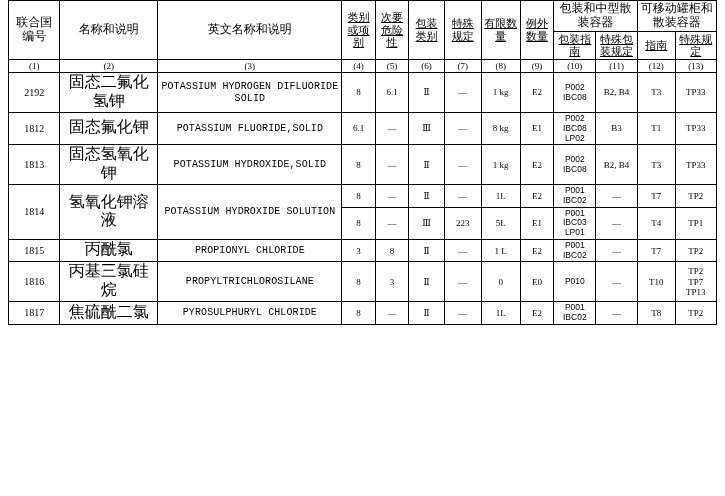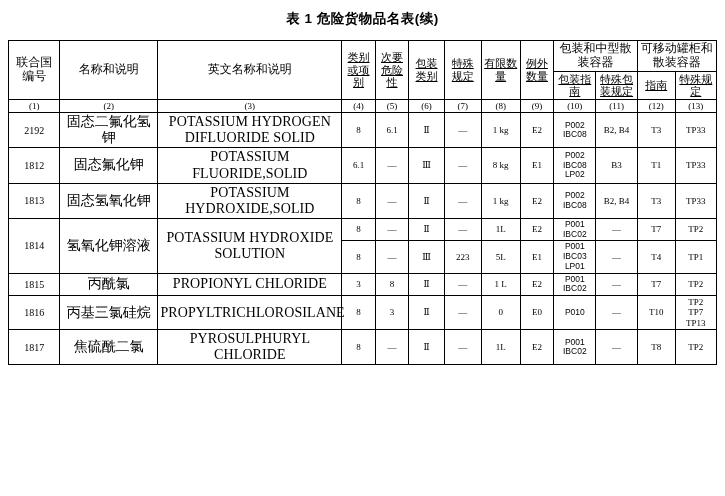--- a/index.html
+++ b/index.html
@@ -51,28 +51,28 @@
   .hdr .small {
     font-size: 11px;
     text-decoration: underline;
   }
   .numrow td {
     font-size: 9px;
     padding: 2px 1px;
     font-family: "Liberation Serif", "DejaVu Serif", serif;
   }
   td.cn {
-    font-family: Liberation Serif, serif;
-    font-size: 14px;
+    font-family: Liberation Mono, monospace;
+    font-size: 16px;
     text-align: left;
     padding-left: 6px;
   }
   td.en {
-    font-family: Liberation Serif, serif;
-    font-size: 14px;
+    font-family: Liberation Mono, monospace;
+    font-size: 10px;
     text-align: left;
     padding-left: 6px;
     letter-spacing: 0.1px;
   }
   td.un {
     font-family: "Liberation Serif", "DejaVu Serif", serif;
     font-size: 10px;
   }
   td.pk {
     font-family: "Liberation Sans", "DejaVu Sans", sans-serif;
@@ -81,21 +81,20 @@
     line-height: 1.15;
   }
   td.sm {
     font-size: 9px;
   }
 </style>
 </head>
 <body>
 
 <div class="page">
-  <div class="doc-title">表 1  危险货物品名表(续)</div>
 
   <table class="dg">
     <colgroup>
       <col style="width:46px">
       <col style="width:88px">
       <col style="width:165px">
       <col style="width:30px">
       <col style="width:30px">
       <col style="width:32px">
       <col style="width:33px">

